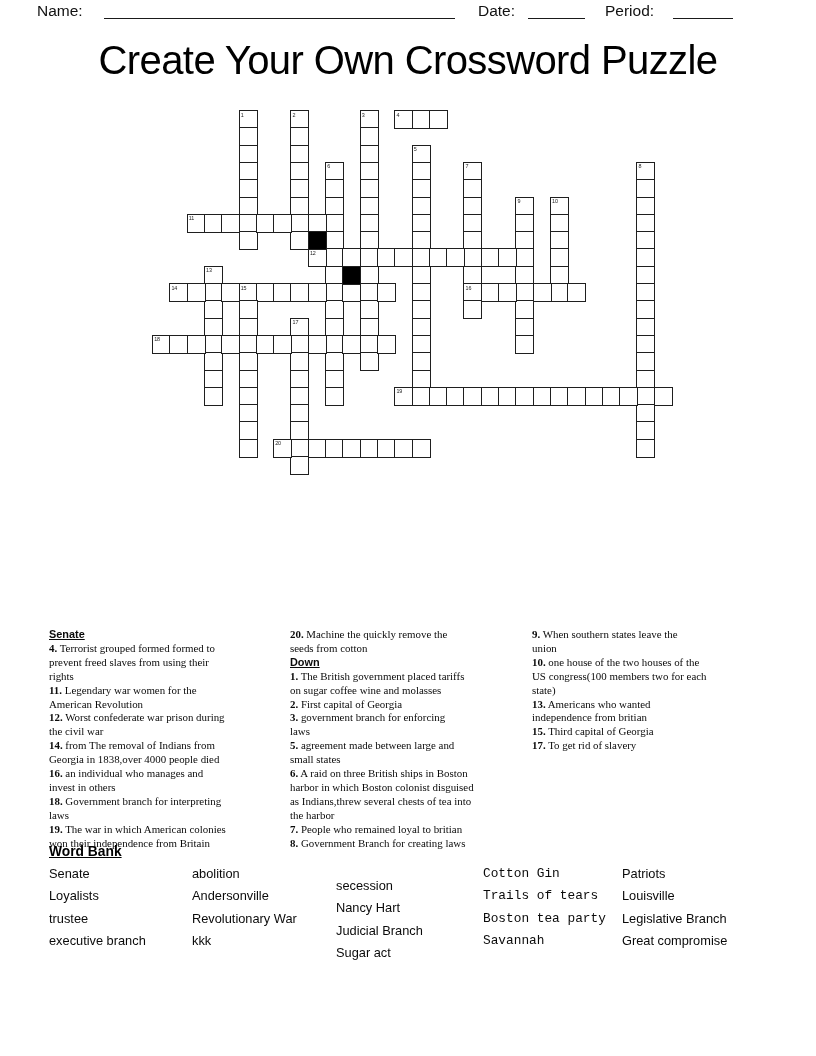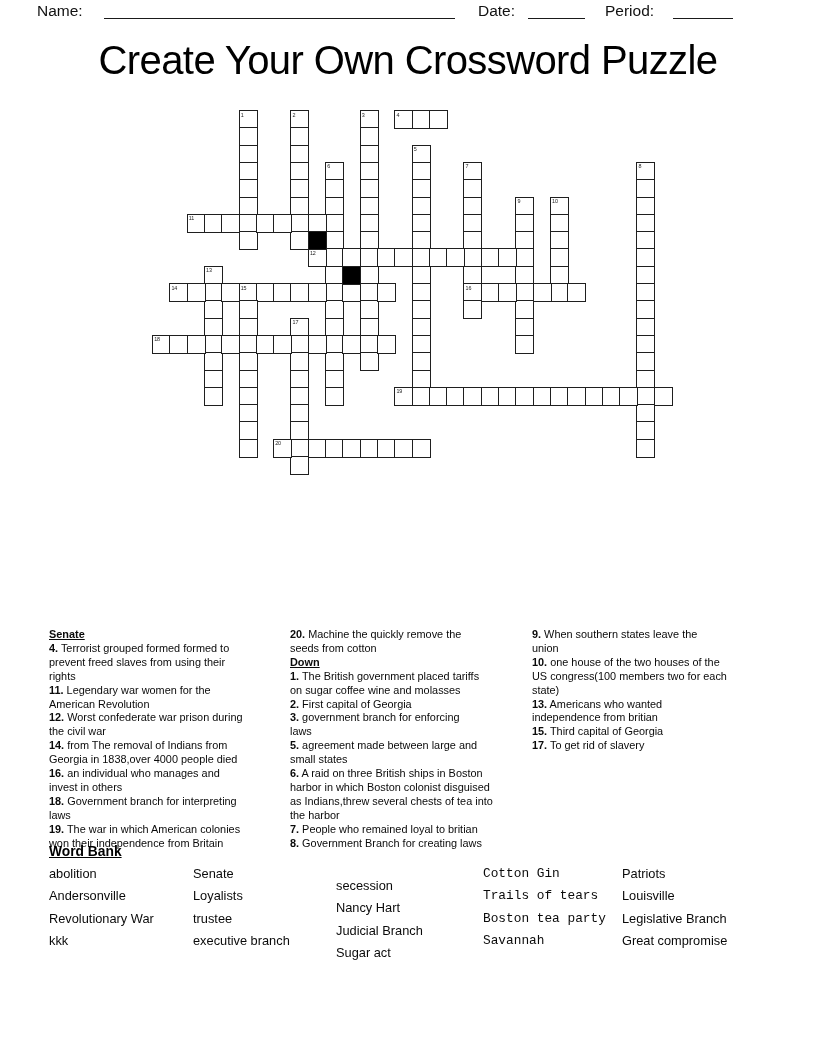--- a/index.html
+++ b/index.html
@@ -17,21 +17,21 @@
   
   #grid{position:absolute;left:152px;top:110px;}
   .cell{position:absolute;width:19.1px;height:19.1px;box-sizing:border-box;
         background:#fff;border:1.8px solid #1f1f1f;}
   .cell.black{background:#000;}
   .num{position:absolute;top:0.5px;left:1.2px;font-size:5.4px;line-height:6px;
        color:#222;letter-spacing:-0.2px;}
 
   
   .clue-col{position:absolute;top:628px;font-size:10.9px;line-height:13.9px;color:#0a0a0a;}
-  .clue{margin:0;white-space:pre-line;}
+  .clue{margin:0;white-space:pre-line;font-family:Liberation Serif, serif;}
   .clue b{font-weight:700;}
   .clue-heading{font-weight:700;text-decoration:underline;}
 
   
   .wb-heading{position:absolute;left:49px;top:844px;font-size:13.8px;font-weight:700;
               text-decoration:underline;color:#000;}
   #wordbank{position:absolute;left:49px;top:863px;display:flex;}
   .wb-col{flex:0 0 auto;}
   .wb-word{font-size:12.8px;line-height:22.4px;color:#0a0a0a;}
 </style>
@@ -328,32 +328,32 @@
 US congress(100 members two for each
 state)</div>
       <div class="clue"><b>13.</b> Americans who wanted
 independence from britian</div>
       <div class="clue"><b>15.</b> Third capital of Georgia</div>
       <div class="clue"><b>17.</b> To get rid of slavery</div>
     </div>
 
   <div class="wb-heading">Word Bank</div>
   <div id="wordbank">
+      <div class="wb-col" style="width: 143px;">
+        <div class="wb-word">Senate</div>
+        <div class="wb-word">Loyalists</div>
+        <div class="wb-word">trustee</div>
+        <div class="wb-word">executive branch</div>
+      </div>
       <div class="wb-col" style="width: 144px;">
         <div class="wb-word">abolition</div>
         <div class="wb-word">Andersonville</div>
         <div class="wb-word">Revolutionary War</div>
         <div class="wb-word">kkk</div>
       </div>
-      <div class="wb-col" style="width: 143px;">
-        <div class="wb-word">Senate</div>
-        <div class="wb-word">Loyalists</div>
-        <div class="wb-word">trustee</div>
-        <div class="wb-word">executive branch</div>
-      </div>
       <div class="wb-col" style="width: 147px; margin-top: 12px;">
         <div class="wb-word">secession</div>
         <div class="wb-word">Nancy Hart</div>
         <div class="wb-word">Judicial Branch</div>
         <div class="wb-word">Sugar act</div>
       </div>
       <div class="wb-col" style="width: 139px; font-family: Liberation Mono, monospace;">
         <div class="wb-word">Cotton Gin</div>
         <div class="wb-word">Trails of tears</div>
         <div class="wb-word">Boston tea party</div>

